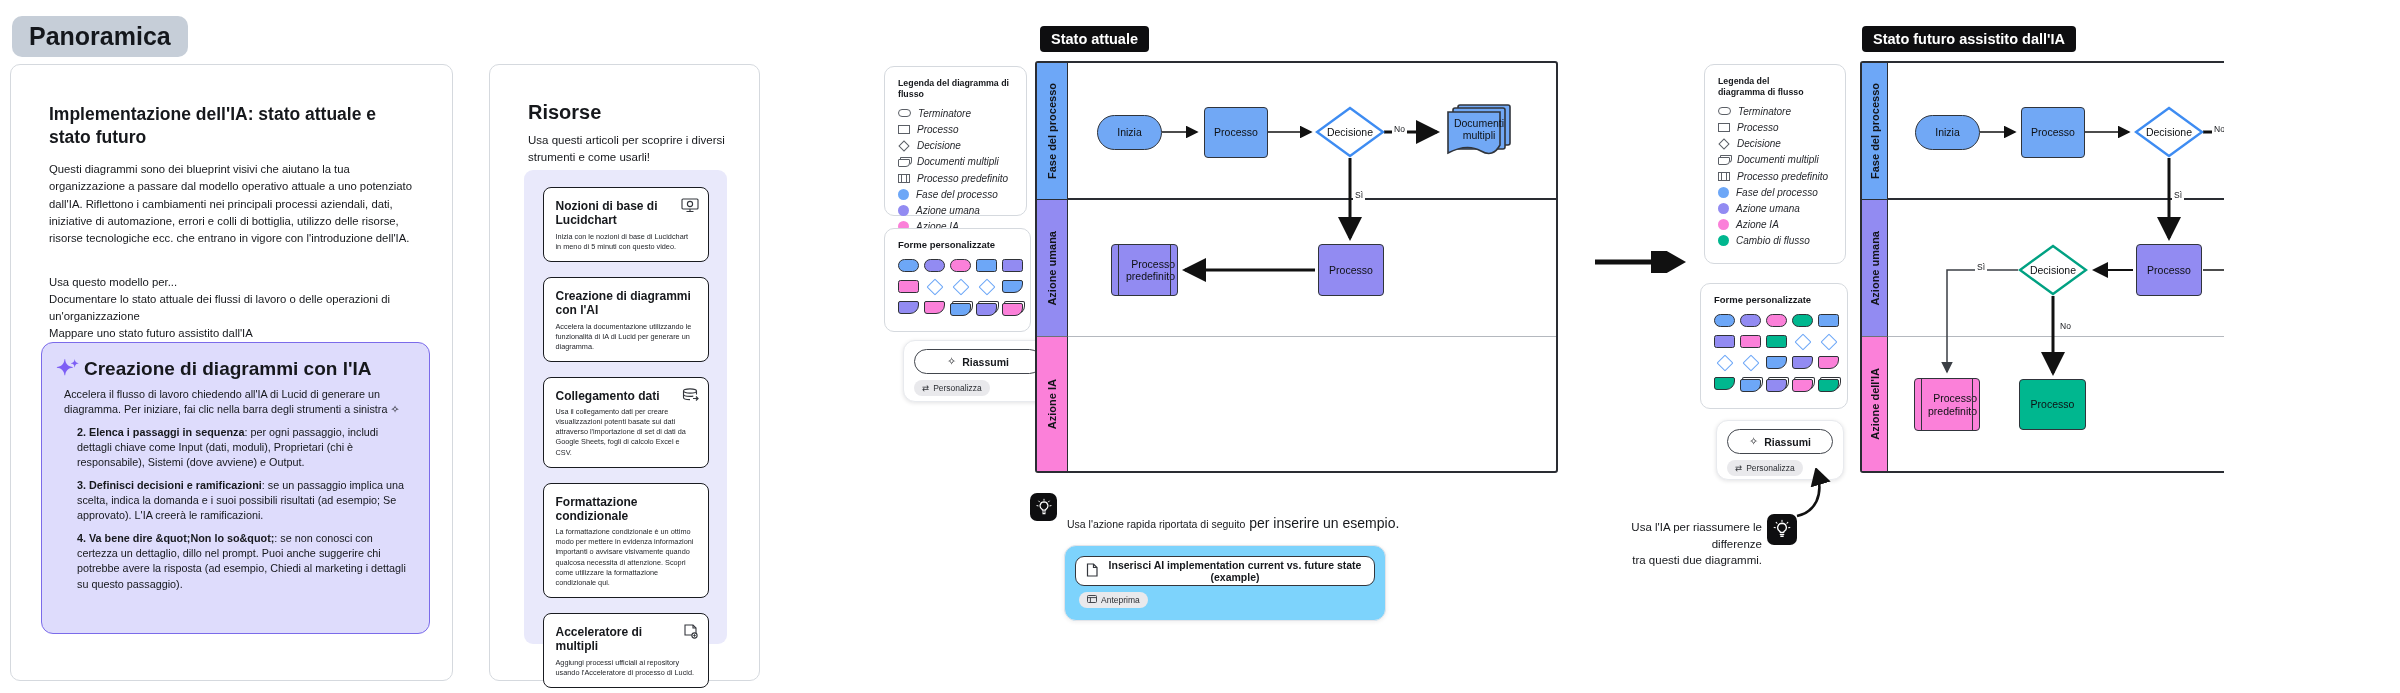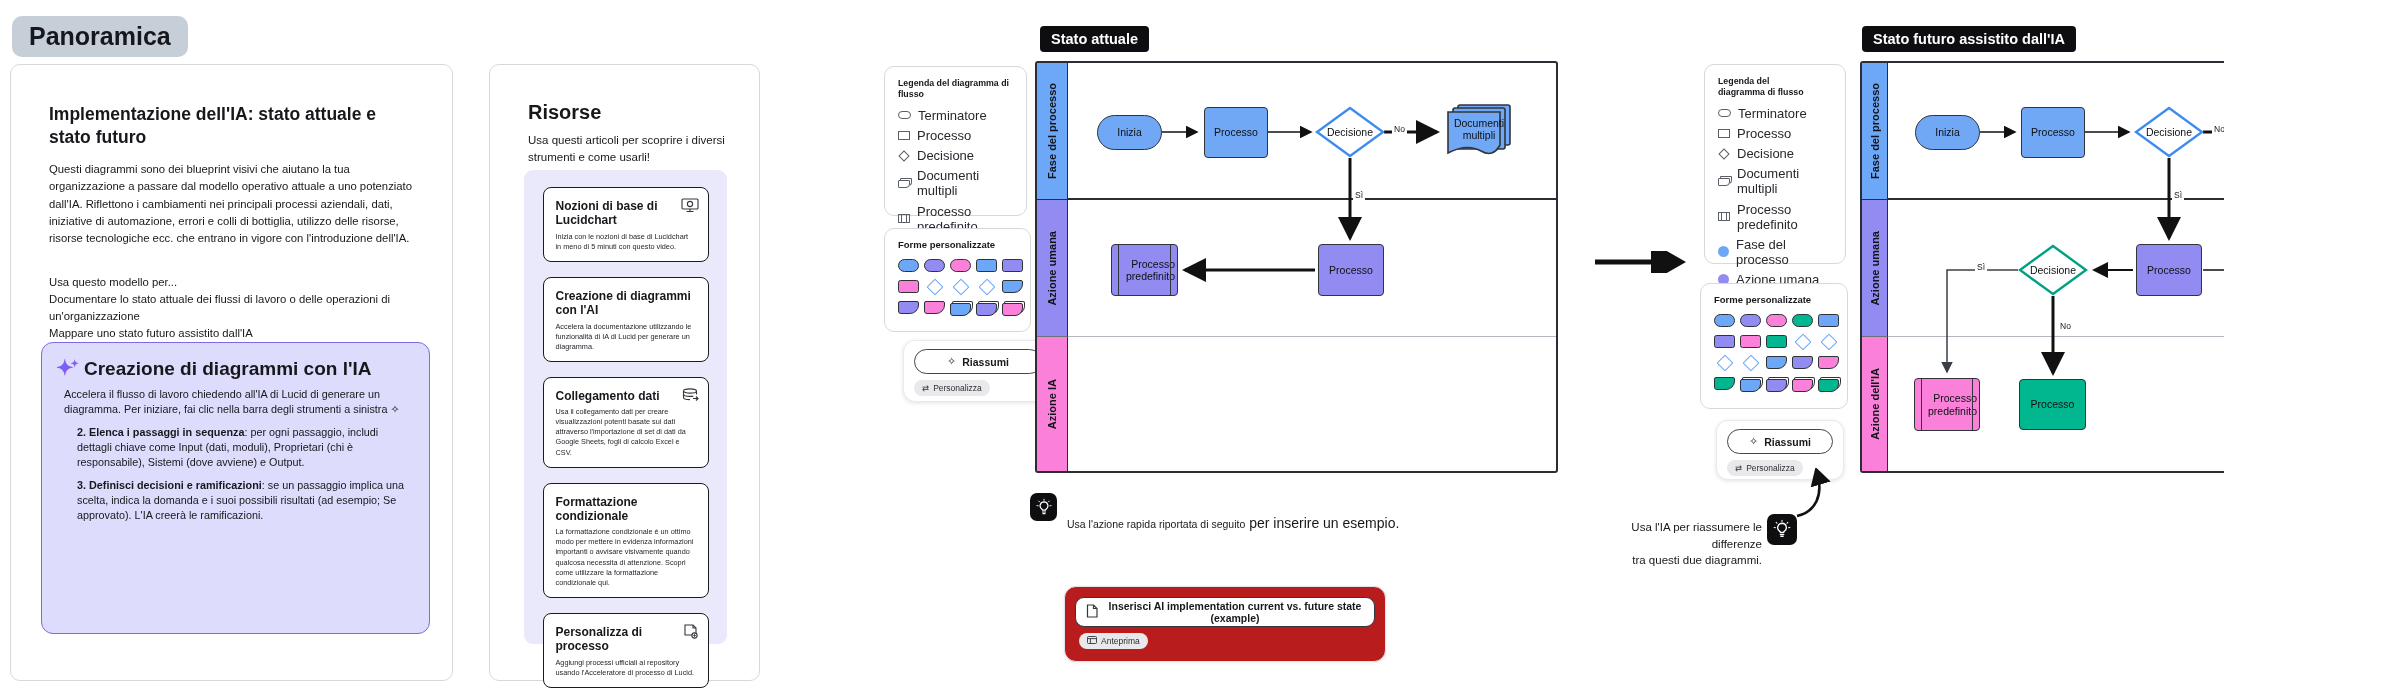--- a/index.html
+++ b/index.html
@@ -38,21 +38,21 @@
   .res-card{position:relative;width:166px;margin:0 auto 15px auto;background:#fff;border:1.3px solid #191b20;
     border-radius:8px;box-sizing:border-box;padding:11px 12px 9px 12px;cursor:pointer;}
   .res-card h4{margin:0;font-size:12px;line-height:1.2;font-weight:700;}
   .res-card h4.narrow{width:104px;}
   .res-card p{margin:4px 0 0 0;font-size:7.3px;line-height:1.38;color:#1d1f24;}
   .res-ic{position:absolute;right:9px;top:10px;}
 
   
   .lg-title{font-weight:700;font-size:8.8px;line-height:1.3;margin:0 0 7px 0;}
   .lg-row{display:flex;align-items:center;gap:7px;margin-bottom:5.2px;}
-  .lg-lab{font-size:13px;color:#26282d;}
+  .lg-lab{font-size:10px;color:#26282d;font-style:italic;}
   .lg-ic{display:inline-block;box-sizing:border-box;flex:0 0 auto;}
   .lg-term{width:13px;height:8px;border:1.1px solid #5b5f66;border-radius:5px;}
   .lg-proc{width:12px;height:9px;border:1.1px solid #5b5f66;}
   .lg-dec{width:8px;height:8px;border:1.1px solid #5b5f66;transform:rotate(45deg);margin:0 2px;}
   .lg-mdoc{width:12px;height:8px;border:1.1px solid #5b5f66;border-radius:1px 1px 4px 1px;
     box-shadow:2px -2px 0 -1px #fff,2px -2px 0 0 #5b5f66;margin-top:2px;}
   .lg-pre{width:12px;height:9px;border:1.1px solid #5b5f66;position:relative;}
   .lg-pre::before,.lg-pre::after{content:"";position:absolute;top:0;bottom:0;border-left:1px solid #5b5f66;}
   .lg-pre::before{left:2px;}.lg-pre::after{right:2px;}
   .lg-dot{width:11px;height:11px;border-radius:50%;}
@@ -96,22 +96,22 @@
   .shape-wrap svg{position:absolute;left:0;top:0;}
   .shape-lab{position:absolute;left:0;right:0;text-align:center;font-size:10.5px;line-height:1.15;color:#0e1013;}
   .edge-lab{position:absolute;font-size:8.5px;background:#fff;padding:0 2px;color:#16181c;}
   .conn{position:absolute;left:0;top:0;}
 
   
   .bulb{position:absolute;background:#0e0e10;border-radius:7px;display:flex;align-items:center;justify-content:center;}
   .ex-head{position:absolute;font-size:15.5px;font-weight:700;}
   .ex-sub{position:absolute;font-size:10.5px;}
   .ex-sub .big{font-size:14px;}
-  .ex-card{position:absolute;background:#b91c1c;border:1px solid #e2e4e9;border-radius:12px;
-    box-shadow:0 1px 4px rgba(17,20,24,.07);box-sizing:border-box;padding:10px;margin-top:41px;}
+  .ex-card{position:absolute;background:#7dd3fc;border:1px solid #e2e4e9;border-radius:12px;
+    box-shadow:0 1px 4px rgba(17,20,24,.07);box-sizing:border-box;padding:10px;}
   .ex-btn{display:flex;align-items:center;gap:8px;border:1.4px solid #33363c;border-radius:9px;height:30px;
     width:300px;background:#fff;font-size:10.5px;font-weight:700;cursor:pointer;justify-content:flex-start;
     padding:0 10px;box-sizing:border-box;font-family:"Liberation Sans",sans-serif;color:#16181c;}
   .note{position:absolute;text-align:right;font-size:11.5px;line-height:1.45;}
 </style>
 </head>
 <body>
 
 <div class="canvas">
 
@@ -129,20 +129,21 @@
       </div>
     </div>
     <div class="ai-box">
       <div class="ai-box-title">
         <span class="spark">✦<small>✦</small></span>
         <span>Creazione di diagrammi con l'IA</span>
       </div>
       <div class="ai-text">Accelera il flusso di lavoro chiedendo all'IA di Lucid di generare un diagramma. Per iniziare, fai clic nella barra degli strumenti a sinistra ✧</div>
       <div class="ai-tip"><b>2. Elenca i passaggi in sequenza</b><span>:  per ogni passaggio, includi dettagli chiave come Input (dati, moduli), Proprietari (chi è responsabile), Sistemi (dove avviene) e Output.</span></div>
       <div class="ai-tip"><b>3. Definisci decisioni e ramificazioni</b><span>: se un passaggio implica una scelta, indica la domanda e i suoi possibili risultati (ad esempio; Se approvato). L'IA creerà le ramificazioni.</span></div>
+      <div class="ai-tip"><b>4. Va bene dire &amp;quot;Non lo so&amp;quot;</b><span>: se non conosci con certezza un dettaglio, dillo nel prompt. Puoi anche suggerire chi potrebbe avere la risposta (ad esempio, Chiedi al marketing i dettagli su questo passaggio).</span></div>
     </div>
   </div>
 
   <div class="panel" style="left:489px;top:64px;width:271px;height:617px;">
     <div class="res-inner">
       <h2 class="res-title">Risorse</h2>
       <div class="res-sub">Usa questi articoli per scoprire i diversi strumenti e come usarli!</div>
     </div>
     <div class="res-container">
       <div class="res-card">
@@ -170,21 +171,21 @@
             <path d="M14.5 3v3.4M1.5 6.3c0 1.2 2.9 2.1 6.5 2.1 1.2 0 2.4-.1 3.3-.3"></path>
             <path d="M11 10.5h5M14 8.5l2 2-2 2" stroke-width="1.2"></path>
           </svg>
         </span>
       </div>
       <div class="res-card">
         <h4>Formattazione condizionale</h4>
         <p>La formattazione condizionale è un ottimo modo per mettere in evidenza informazioni importanti o avvisare visivamente quando qualcosa necessita di attenzione. Scopri come utilizzare la formattazione condizionale qui.</p>
       </div>
       <div class="res-card">
-        <h4 class="narrow">Personalizza di processo</h4>
+        <h4 class="narrow">Acceleratore di multipli</h4>
         <p>Aggiungi processi ufficiali ai repository usando l'Acceleratore di processo di Lucid.</p>
         <span class="res-ic">
           <svg width="16" height="15" viewBox="0 0 16 15" fill="none" stroke="#33363c" stroke-width="1.1">
             <path d="M2 1h8l3 3v7H2z"></path>
               <path d="M10 1v3h3"></path>
               <circle cx="11.5" cy="11.5" r="2.6" fill="#fff"></circle>
               <path d="M11.5 10.3v2.4M10.3 11.5h2.4"></path>
           </svg>
         </span>
       </div>

